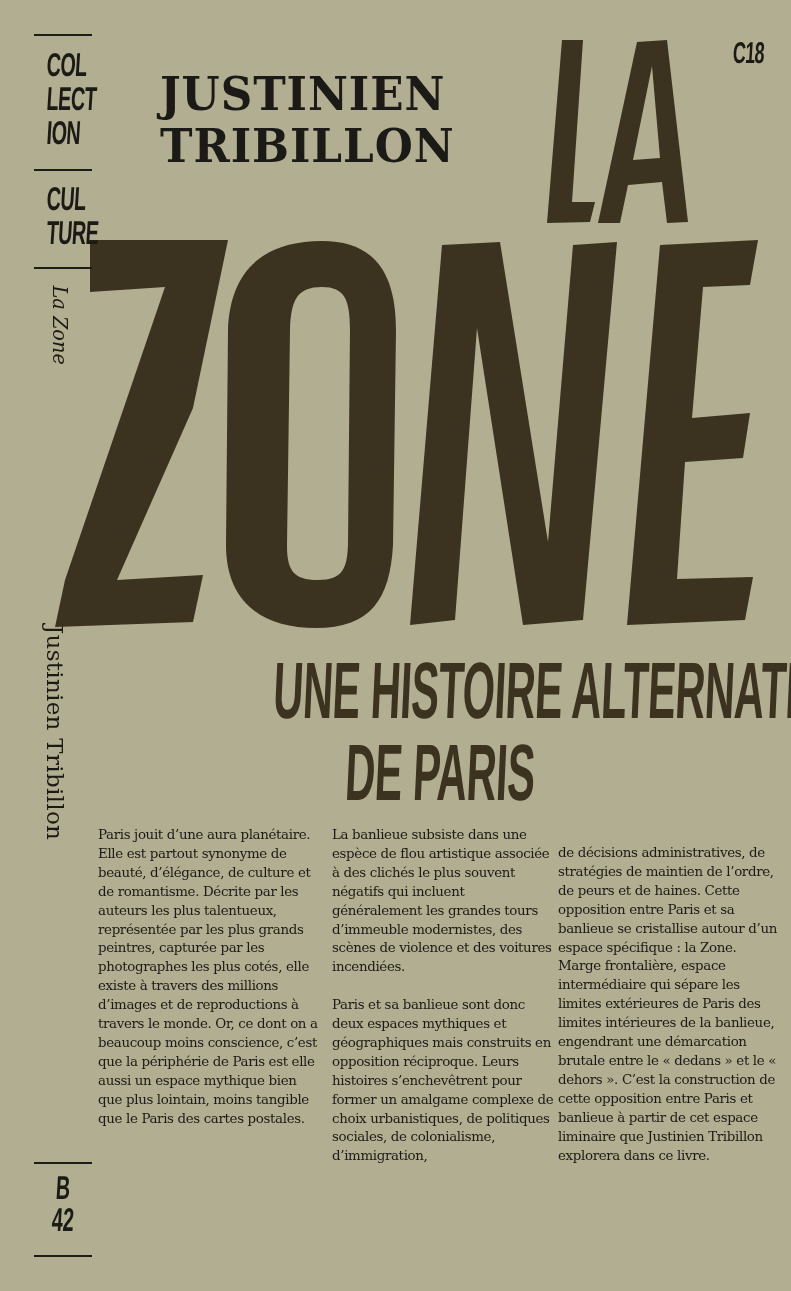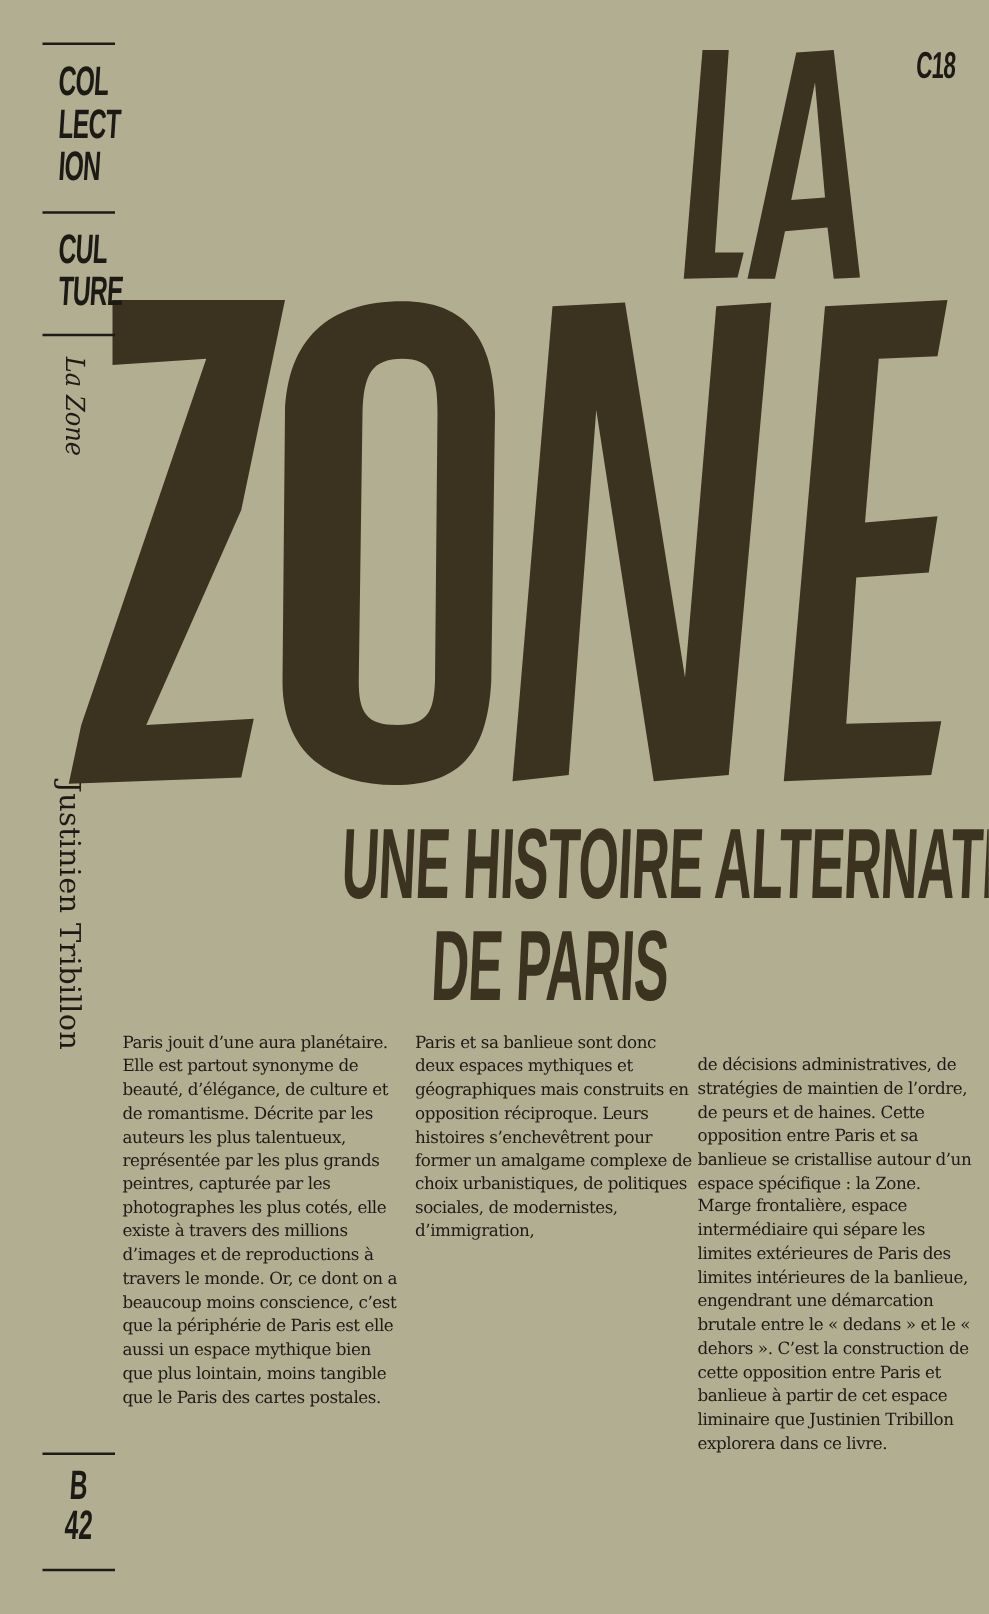--- a/index.html
+++ b/index.html
@@ -109,33 +109,38 @@
   <div class="rule" style="left:34px; top:169px; width:58px;"></div>
   <div class="collection" style="top:182px;">
     <span>CUL</span>
     <span>TURE</span>
   </div>
   <div class="rule" style="left:34px; top:267px; width:58px;"></div>
 
   <div class="spine-title">La Zone</div>
   <div class="spine-author">Justinien Tribillon</div>
 
+  <div class="author">
+    <span>JUSTINIEN</span>
+    <span>TRIBILLON</span>
+  </div>
 
   <div class="code">C18</div>
 
   <div class="subtitle">
     <span>UNE HISTOIRE ALTERNATIVE</span>
     <span>DE PARIS</span>
   </div>
 
   <div class="col col1">
     <p>Paris jouit d’une aura planétaire. Elle est partout synonyme de beauté, d’élégance, de culture et de romantisme. Décrite par les auteurs les plus talentueux, représentée par les plus grands peintres, capturée par les photographes les plus cotés, elle existe à travers des millions d’images et de reproductions à travers le monde. Or, ce dont on a beaucoup moins conscience, c’est que la périphérie de Paris est elle aussi un espace mythique bien que plus lointain, moins tangible que le Paris des cartes postales.</p>
   </div>
   <div class="col col2">
-    <p>Paris et sa banlieue sont donc deux espaces mythiques et géographiques mais construits en opposition réciproque. Leurs histoires s’enchevêtrent pour former un amalgame complexe de choix urbanistiques, de politiques sociales, de modernistes, d’immigration,</p>
+    <p>La banlieue subsiste dans une espèce de flou artistique associée à des clichés le plus souvent négatifs qui incluent généralement les grandes tours d’immeuble modernistes, des scènes de violence et des voitures incendiées.</p>
+    <p>Paris et sa banlieue sont donc deux espaces mythiques et géographiques mais construits en opposition réciproque. Leurs histoires s’enchevêtrent pour former un amalgame complexe de choix urbanistiques, de politiques sociales, de colonialisme, d’immigration,</p>
   </div>
   <div class="col col3">
     <p>de décisions administratives, de stratégies de maintien de l’ordre, de peurs et de haines. Cette opposition entre Paris et sa banlieue se cristallise autour d’un espace spécifique : la Zone. Marge frontalière, espace intermédiaire qui sépare les limites extérieures de Paris des limites intérieures de la banlieue, engendrant une démarcation brutale entre le « dedans » et le « dehors ». C’est la construction de cette opposition entre Paris et banlieue à partir de cet espace liminaire que Justinien Tribillon explorera dans ce livre.</p>
   </div>
 
   <div class="rule" style="left:34px; top:1162px; width:58px;"></div>
   <div class="badge" style="top:1172px;">
     <span>B</span>
     <span>42</span>
   </div>

